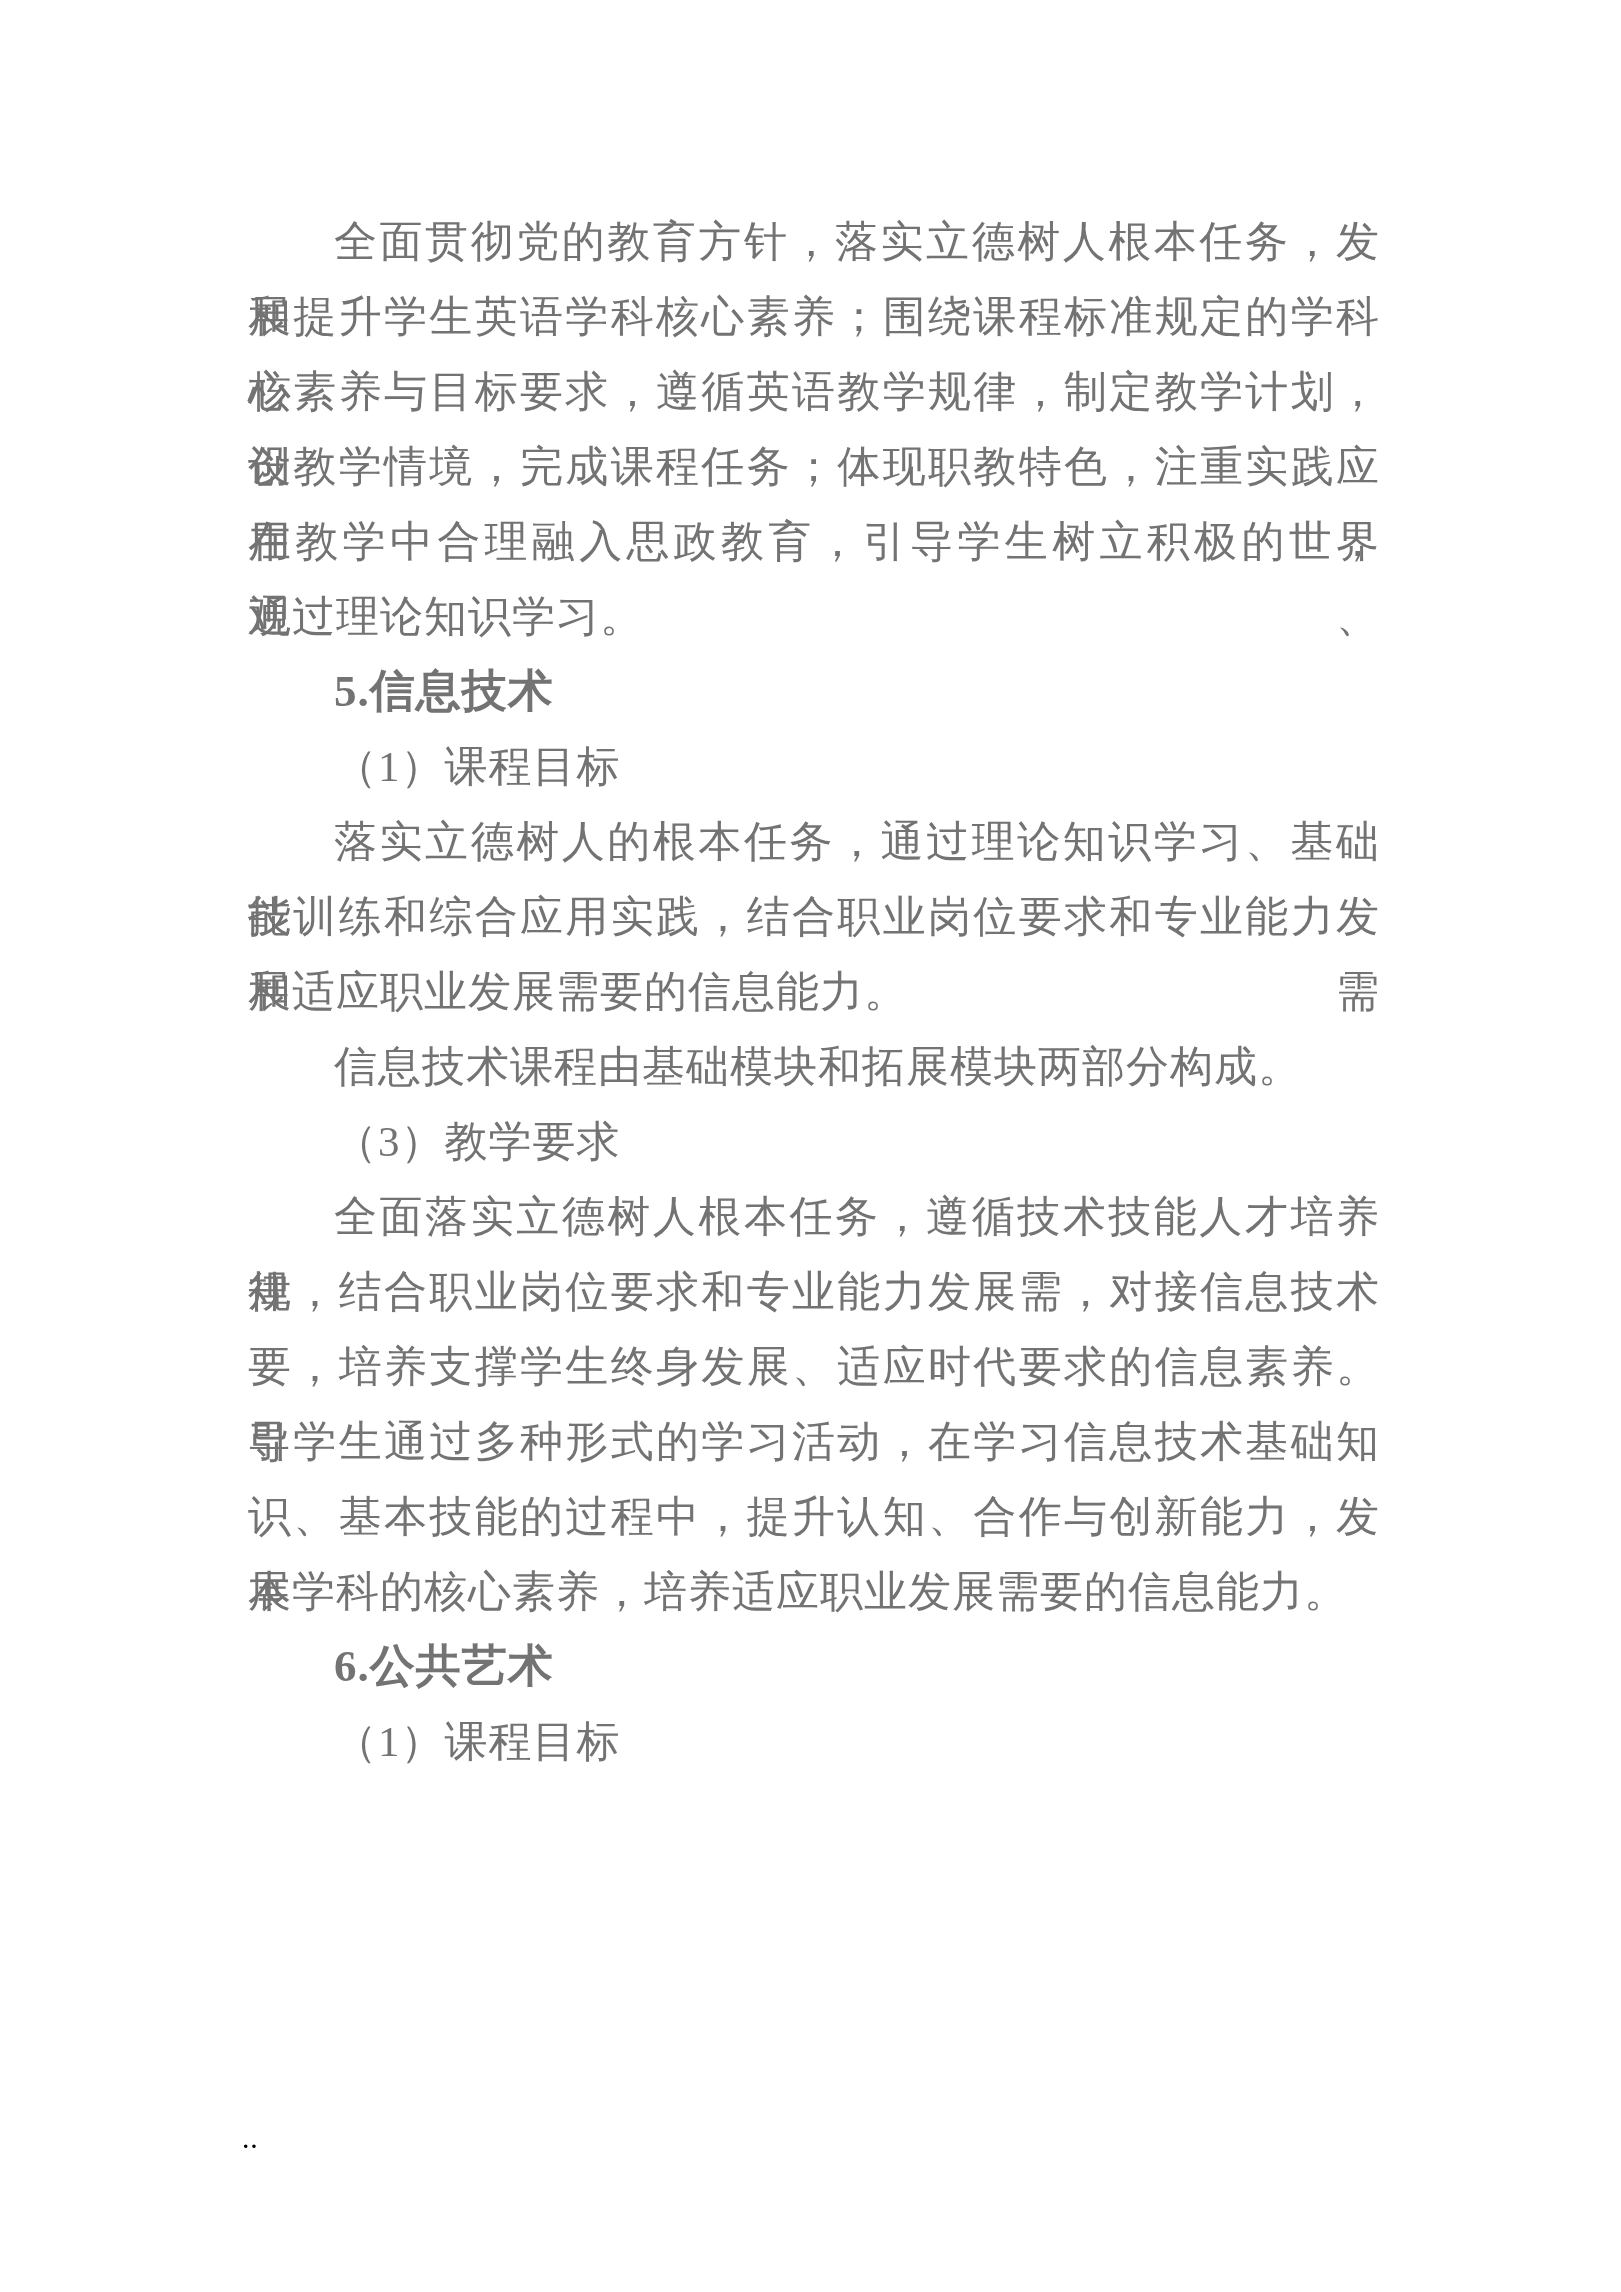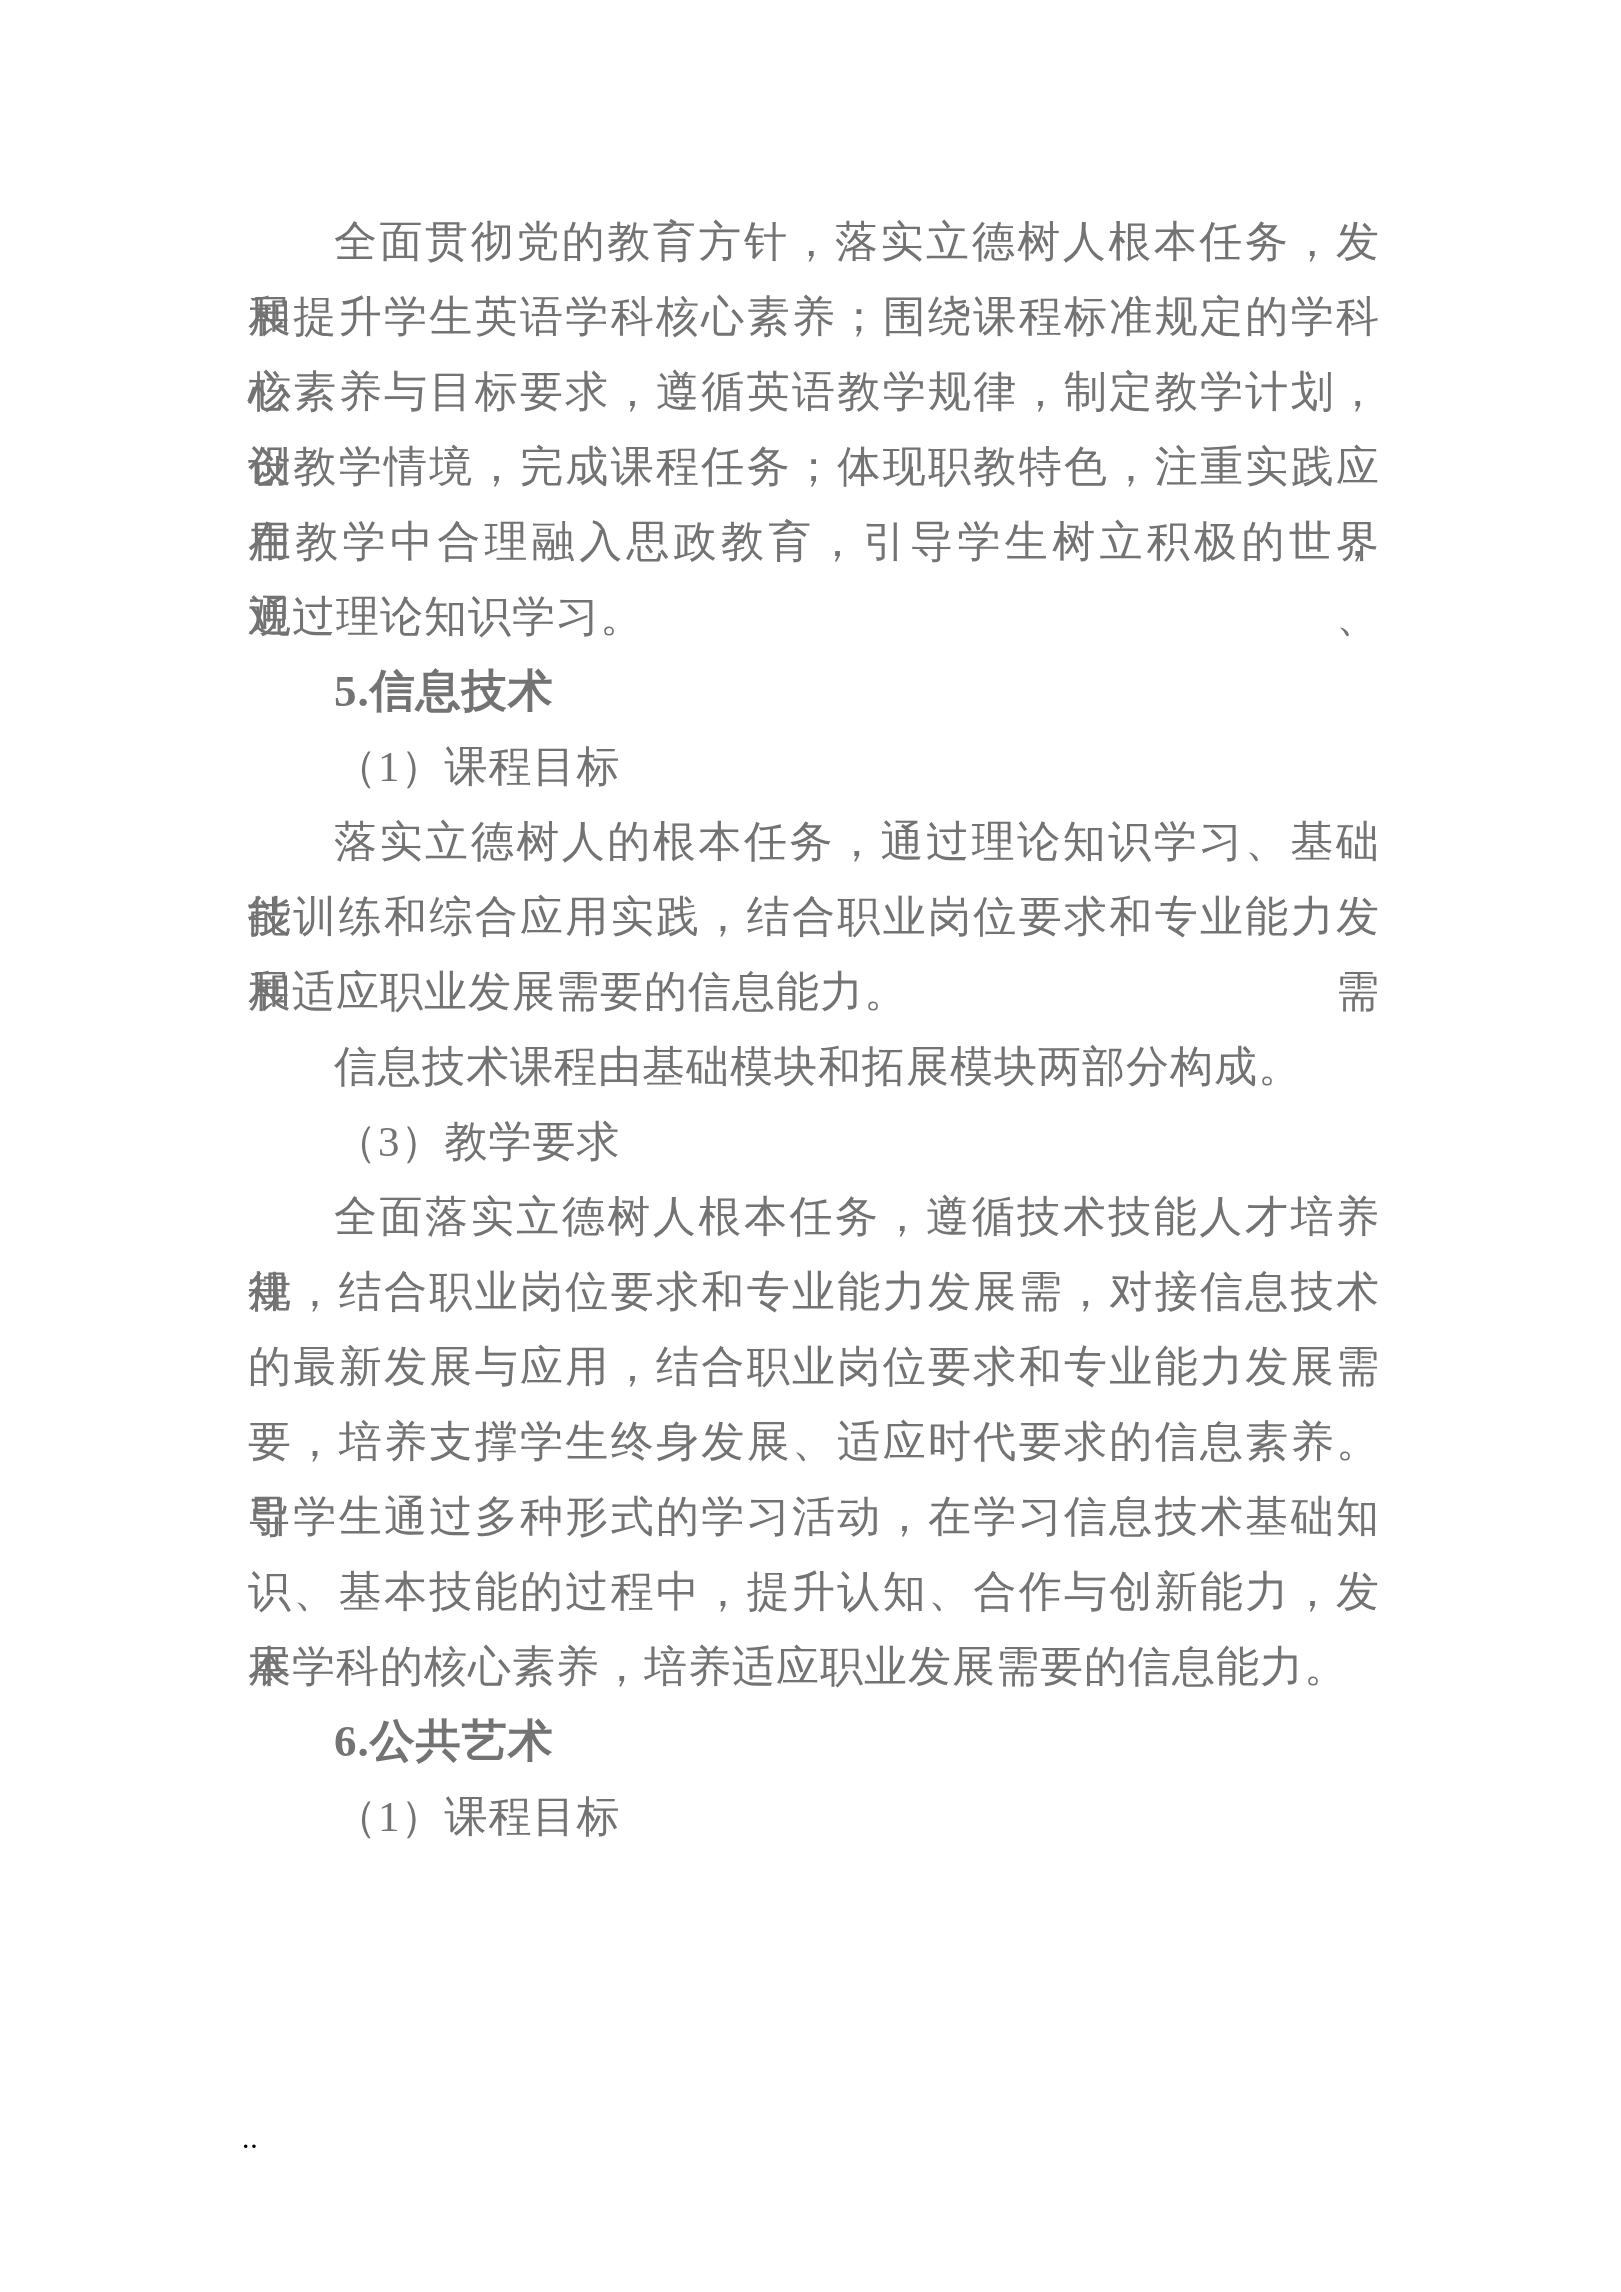--- a/index.html
+++ b/index.html
@@ -62,21 +62,20 @@
     <div class="line">通过理论知识学习。</div>
     <div class="line heading indent">5.信息技术</div>
     <div class="line indent">（1）课程目标</div>
     <div class="line fill indent">落实立德树人的根本任务，通过理论知识学习、基础技</div>
     <div class="line fill">能训练和综合应用实践，结合职业岗位要求和专业能力发展需</div>
     <div class="line">和适应职业发展需要的信息能力。</div>
     <div class="line indent">信息技术课程由基础模块和拓展模块两部分构成。</div>
     <div class="line indent">（3）教学要求</div>
     <div class="line fill indent">全面落实立德树人根本任务，遵循技术技能人才培养规</div>
     <div class="line fill">律，结合职业岗位要求和专业能力发展需，对接信息技术</div>
-    <div class="line fill">的最新发展与应用，结合职业岗位要求和专业能力发展需</div>
     <div class="line fill">要，培养支撑学生终身发展、适应时代要求的信息素养。引</div>
     <div class="line fill">导学生通过多种形式的学习活动，在学习信息技术基础知</div>
     <div class="line fill">识、基本技能的过程中，提升认知、合作与创新能力，发展</div>
     <div class="line">本学科的核心素养，培养适应职业发展需要的信息能力。</div>
     <div class="line heading indent">6.公共艺术</div>
     <div class="line indent">（1）课程目标</div>
   </div>
   <div class="footer-mark">..</div>
 </div>
 

